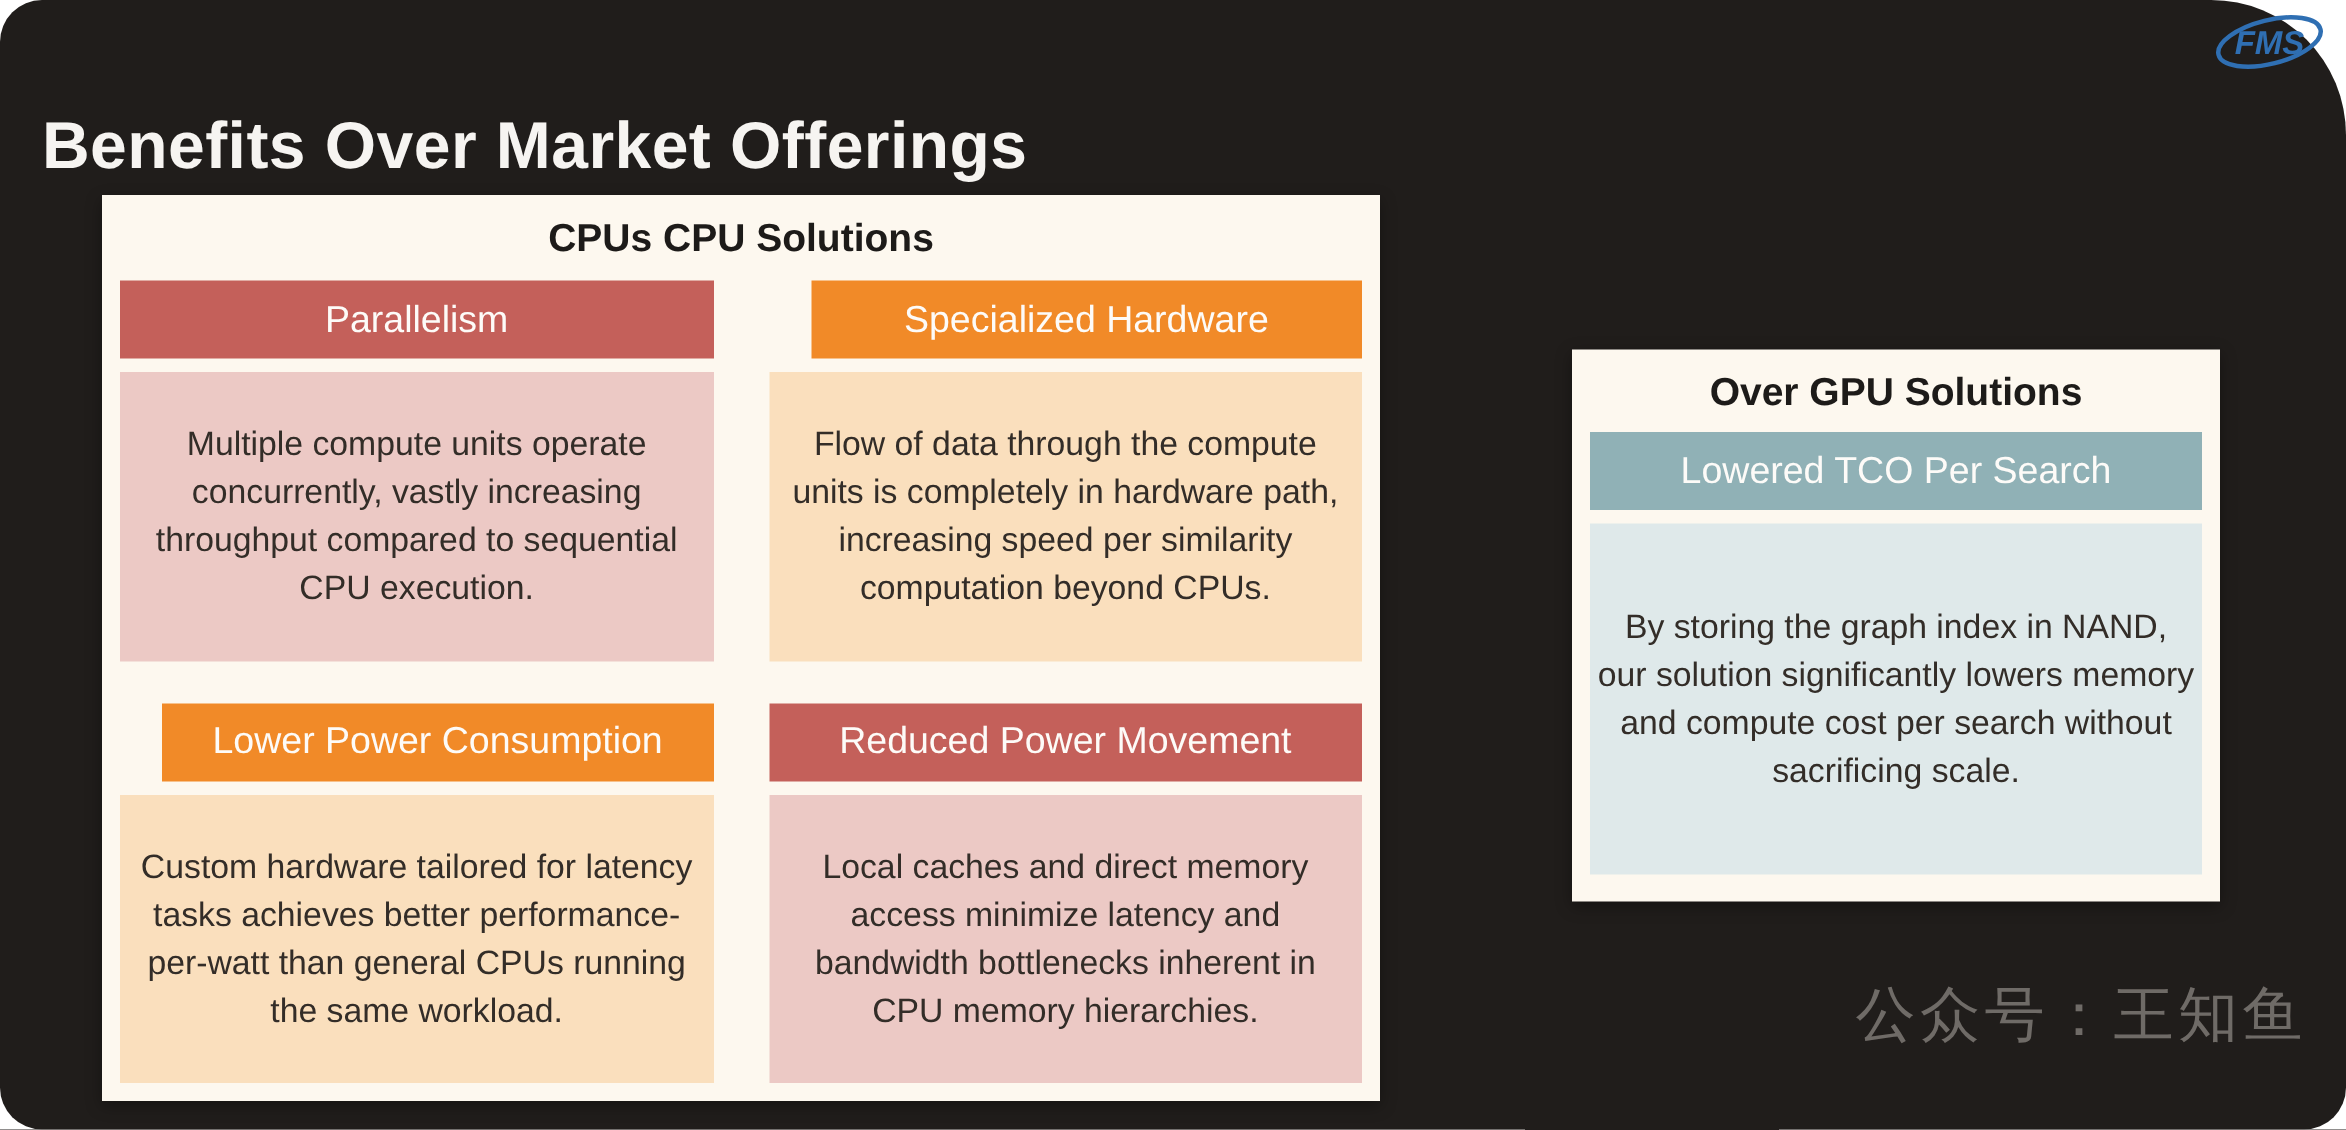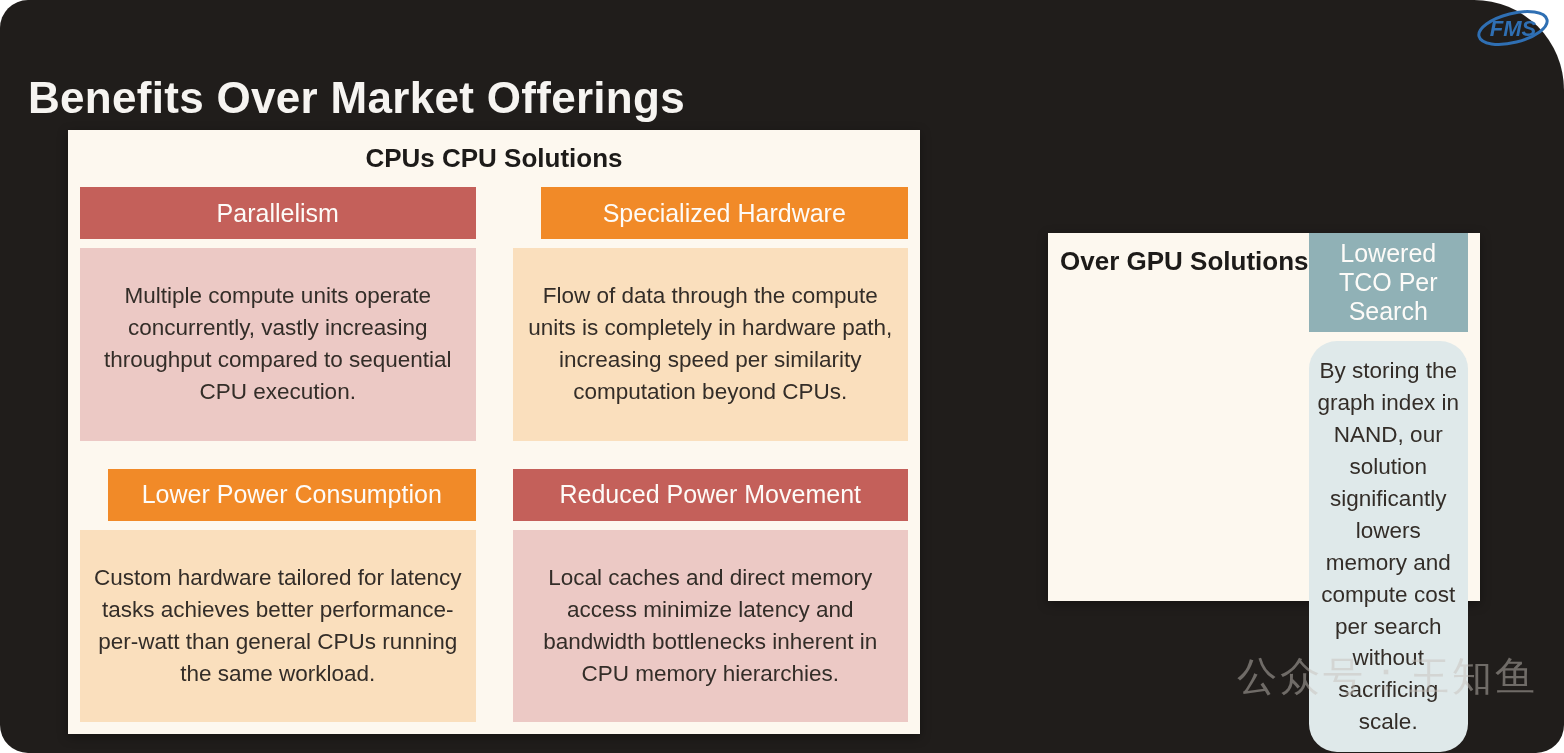--- a/index.html
+++ b/index.html
@@ -51,27 +51,27 @@
   .benefit-body {
     flex:1; display:flex; align-items:center; justify-content:center;
     text-align:center; font-size:22.5px; line-height:1.42;
     color:#332d28; padding:14px 4px;
   }
   .theme-red    .benefit-header { background:#c4605a; }
   .theme-red    .benefit-body   { background:#ecc9c5; }
   .theme-orange .benefit-header { background:#f18a28;margin-left:28px; }
   .theme-orange .benefit-body   { background:#fadfbd; }
   .theme-teal   .benefit-header { background:#90b1b6; }
-  .theme-teal   .benefit-body   { background:#dfe9ea;border-radius:28px; }
+  .theme-teal   .benefit-body   { background:#dfe9ea; }
   
   .gpu-card {
     position:absolute; left:1048px; top:233px;
     width:432px; height:368px;
     background:#fdf8ef;
-    display:flex; 
+    display:flex; flex-direction:column;
     padding:0 12px 18px;
     box-shadow:0 3px 10px rgba(0,0,0,0.35);
   }
   .gpu-card .card-title { padding:13px 0 11px; }
   .gpu-card .benefit { flex:1; }
   
   .watermark {
     position:absolute; right:26px; bottom:49px;
     font-size:40px; letter-spacing:3px;
     color:rgba(198,192,186,0.48);

